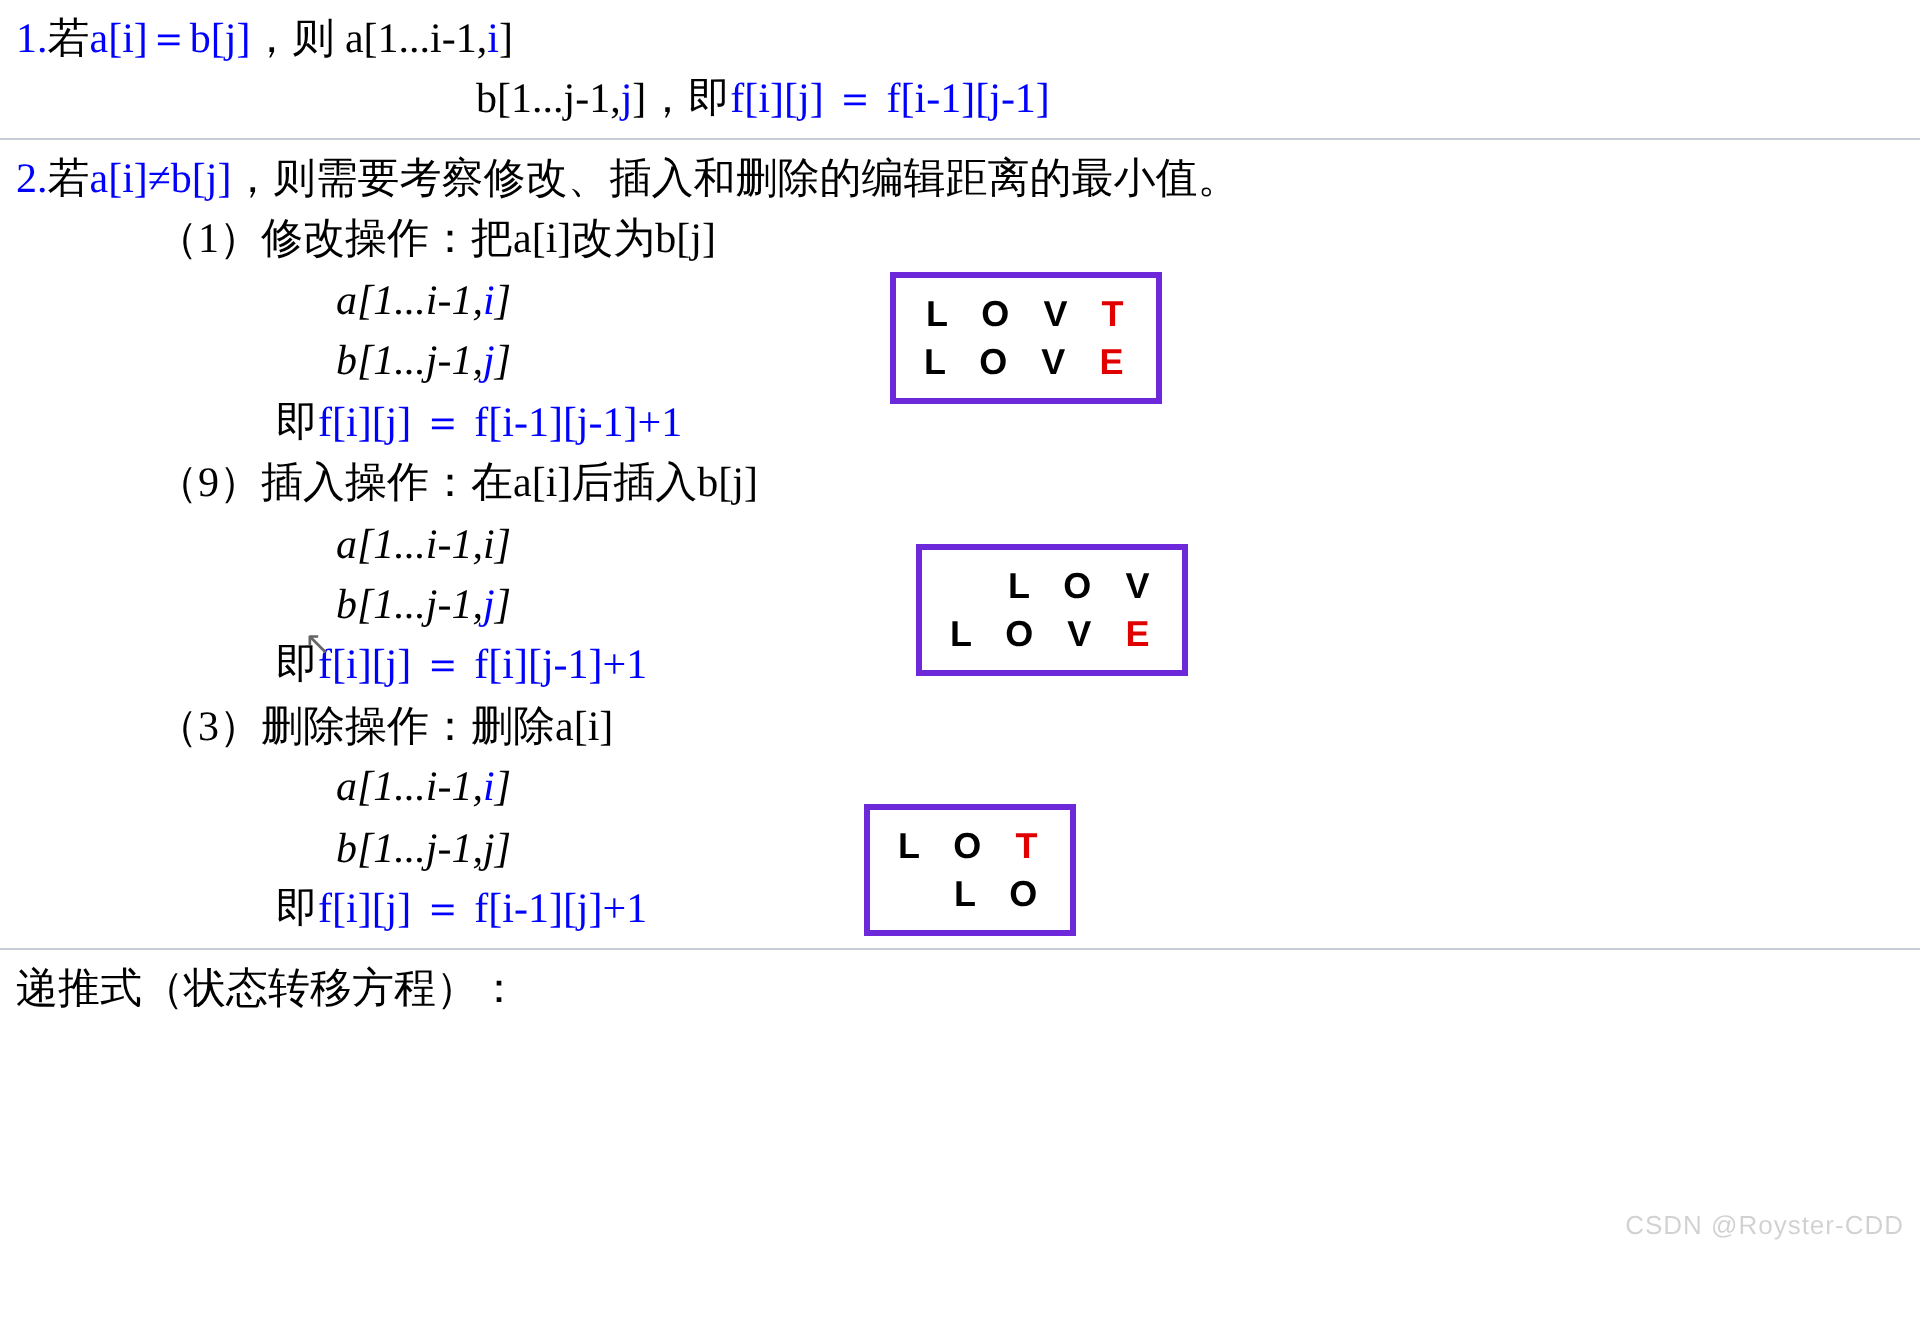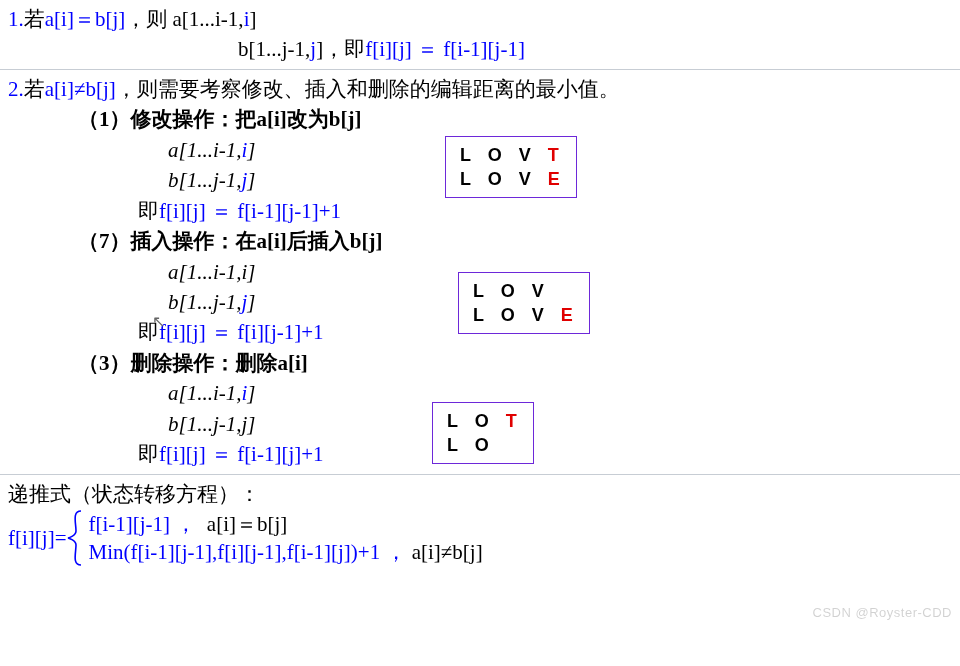--- a/index.html
+++ b/index.html
@@ -2,26 +2,26 @@
 <html><head>
 <meta charset="utf-8">
 <style>
   html,body{margin:0;padding:0;width:960px;height:666px;background:#fff;font-family:"SimSun","STSong",serif;font-size:21px;color:#000;}
   .page{width:960px;height:628px;box-sizing:border-box;position:relative;}
   .section{padding:4px 8px 4px 8px;border-bottom:1px solid #c7cdd4;}
   .section.last{border-bottom:none;}
   .row{line-height:1.45;white-space:pre;}
   .indent0{padding-left:0px;}
   .indent1{padding-left:230px;}
-  .indent1b{padding-left:70px;font-weight:bold;}
+  .indent1b{padding-left:70px;}
   .indent2{padding-left:160px;font-style:italic;}
   .indent3{padding-left:130px;}
   .blue{color:#0000ff;}
   .green{color:#000000;}
-  .box{position:absolute;border:1px solid #6d28d9;background:#fff;font-family:Arial,Helvetica,sans-serif;font-weight:bold;color:#000;letter-spacing:6px;font-size:18px;padding:6px 10px 6px 14px;line-height:1.35;}
+  .box{position:absolute;border:3px solid #6d28d9;background:#fff;font-family:Arial,Helvetica,sans-serif;font-weight:bold;color:#000;letter-spacing:6px;font-size:18px;padding:6px 10px 6px 14px;line-height:1.35;text-align:right;}
   .red{color:#e00000;}
   .brace{display:inline-block;vertical-align:middle;}
   .brace svg{display:block;}
   .eqwrap{display:flex;align-items:center;}
   .cases{display:inline-block;padding-left:4px;}
   .caserow{line-height:1.35;white-space:pre;}
   .cursor{position:absolute;font-size:16px;color:#666;}
   .watermark{position:absolute;right:8px;bottom:8px;font-family:Arial,sans-serif;font-size:13px;color:rgba(0,0,0,0.18);letter-spacing:0.5px;}
 </style>
 </head>
@@ -39,21 +39,21 @@
   <div class="row indent1b">（1）修改操作：把a[i]改为b[j]</div>
   <div class="row indent2"><span>a[1...i-1,</span><span class="blue">i</span><span>]</span></div>
   <div class="row indent2"><span>b[1...j-1,</span><span class="blue">j</span><span>]</span></div>
   <div class="row indent3"><span>即</span><span class="blue">f[i][j] ＝ f[i-1][j-1]+1</span></div>
 
   <div class="box" style="left:445px;top:66px;">
     <div><span>L O V </span><span class="red">T</span></div>
     <div><span>L O V </span><span class="red">E</span></div>
   </div>
 
-  <div class="row indent1b">（7）插入操作：在a[i]后插入b[j]</div>
+  <div class="row indent1b">（9）插入操作：在a[i]后插入b[j]</div>
   <div class="row indent2"><span>a[1...i-1,i]</span></div>
   <div class="row indent2"><span>b[1...j-1,</span><span class="blue">j</span><span>]</span></div>
   <div class="row indent3"><span>即</span><span class="blue">f[i][j] ＝ f[i][j-1]+1</span></div>
 
   <div class="box" style="left:458px;top:202px;">
     <div><span>L O V</span></div>
     <div><span>L O V </span><span class="red">E</span></div>
   </div>
 
   <span class="cursor" style="left:152px;top:242px;">↖</span>
@@ -64,29 +64,17 @@
   <div class="row indent3"><span>即</span><span class="blue">f[i][j] ＝ f[i-1][j]+1</span></div>
 
   <div class="box" style="left:432px;top:332px;">
     <div><span>L O </span><span class="red">T</span></div>
     <div><span>L O</span></div>
   </div>
 </div>
 
 <div class="section last">
   <div class="row indent0"><span class="green">递推式</span><span>（状态转移方程）：</span></div>
-  <div class="eqwrap">
-    <span class="blue">f[i][j]=</span>
-    <span class="brace">
-      <svg width="18" height="58" viewBox="0 0 18 58">
-            <path d="M15 2 C6 2 10 14 10 22 C10 27 2 29 2 29 C2 29 10 31 10 36 C10 44 6 56 15 56" fill="none" stroke="#0000ff" stroke-width="1.6"></path>
-          </svg>
-    </span>
-    <span class="cases">
-      <div class="caserow"><span class="blue">f[i-1][j-1] ，  </span><span>a[i]＝b[j]</span></div>
-      <div class="caserow"><span class="blue">Min(f[i-1][j-1],f[i][j-1],f[i-1][j])+1 ， </span><span>a[i]≠b[j]</span></div>
-    </span>
-  </div>
 </div>
 
 <div class="watermark">CSDN @Royster-CDD</div>
 
 </div>
 
 </body></html>

